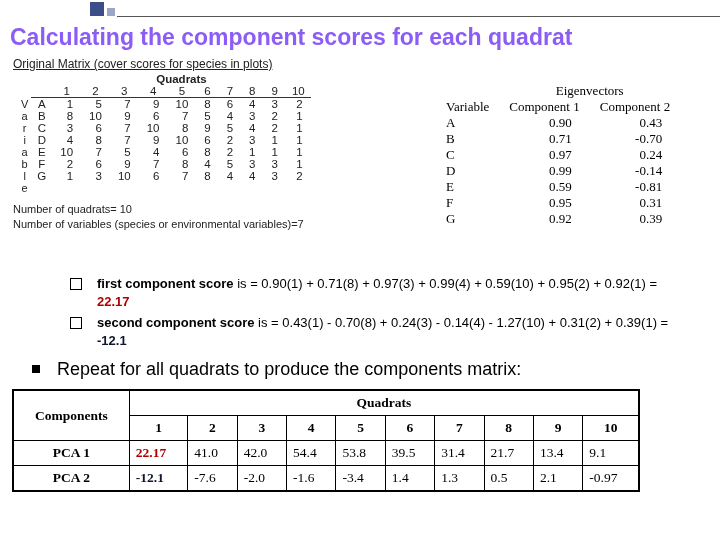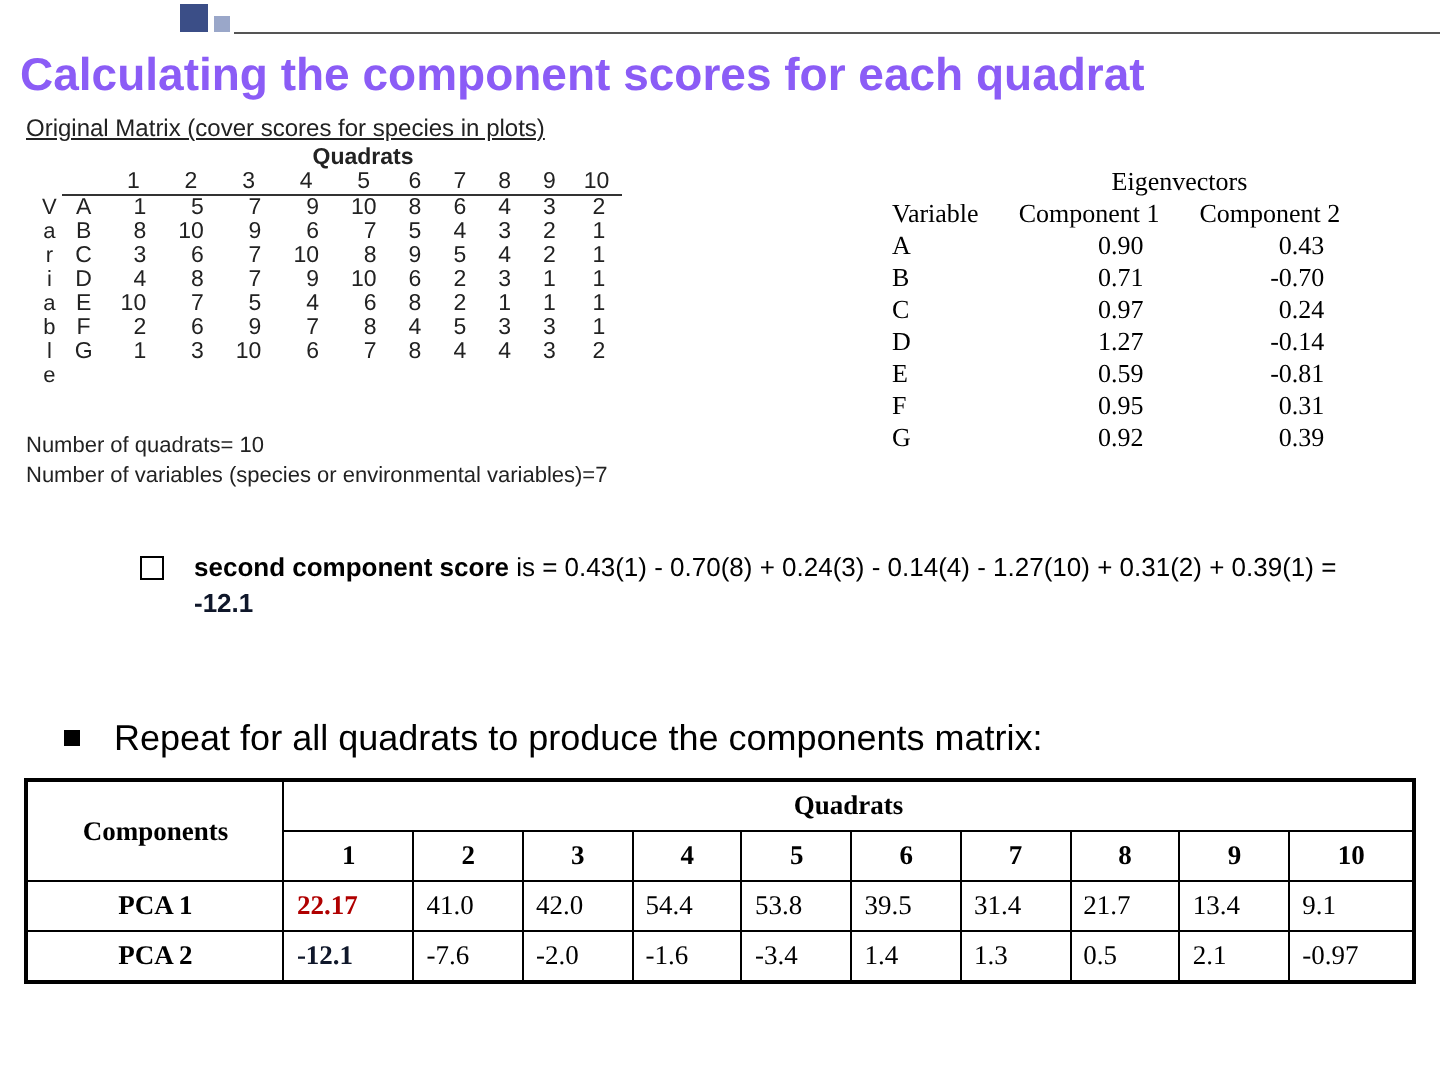--- a/index.html
+++ b/index.html
@@ -55,21 +55,21 @@
     color: #222;
   }
   .origfig td, .origfig th {
     padding: 0 8px;
     text-align: right;
     font-weight: normal;
   }
   .origfig .rowhead { text-align: center; padding: 0 6px; }
   .origfig .leftcol { text-align: center; padding-right: 3px; font-size:11px;}
   .origfig .bline { border-bottom: 1px solid #333; }
-  .origfig .footnotes { font-size: 11px; margin-top: 22px; line-height: 1.4; color:#222;}
+  .origfig .footnotes { font-size: 11px; margin-top: 8px; line-height: 1.4; color:#222;}
   .eigen {
     position: absolute;
     left: 436px; top: 2px;
     font-size: 13px;
     font-family: "Times New Roman", serif;
     margin-top: 24px;
   }
   .eigen table { border-collapse: collapse; }
   .eigen td, .eigen th {
     padding: 0 10px;
@@ -95,21 +95,21 @@
     left: 32px; top: 302px; width: 660px;
     font-size: 18px;
     font-family: Arial, sans-serif;
   }
   .repeatline .sqfill {
     display:inline-block; width:8px; height:8px; background:#000;
     margin-right: 12px; vertical-align: 2px;
   }
   .comptab {
     position: absolute;
-    left: 12px; top: 332px; width: 696px;
+    left: 12px; top: 332px; width: 628px;
     font-family: "Times New Roman", serif;
     font-size: 13.5px;
   }
   .comptab table {
     border-collapse: collapse;
     width: 100%;
     border: 2px solid #000;
   }
   .comptab td, .comptab th {
     border: 1px solid #000;
@@ -295,21 +295,21 @@
             <td class="r">0.71</td>
             <td class="r">-0.70</td>
           </tr>
           <tr>
             <td class="">C</td>
             <td class="r">0.97</td>
             <td class="r">0.24</td>
           </tr>
           <tr>
             <td class="">D</td>
-            <td class="r">1.27</td>
+            <td class="r">0.99</td>
             <td class="r">-0.14</td>
           </tr>
           <tr>
             <td class="">E</td>
             <td class="r">0.59</td>
             <td class="r">-0.81</td>
           </tr>
           <tr>
             <td class="">F</td>
             <td class="r">0.95</td>
@@ -318,20 +318,26 @@
           <tr>
             <td class="">G</td>
             <td class="r">0.92</td>
             <td class="r">0.39</td>
           </tr>
         </tbody>
     </table>
   </div>
 
   <div class="bullets">
+    <div class="row">
+      <span class="box"></span>
+      <span>
+        <b>first component score</b><span class="plain"> is = 0.90(1) + 0.71(8) + 0.97(3) + 0.99(4) + 0.59(10) + 0.95(2) + 0.92(1) = </span><span class="red">22.17</span>
+      </span>
+    </div>
     <div class="row">
       <span class="box"></span>
       <span>
         <b>second component score</b><span class="plain"> is = 0.43(1) - 0.70(8) + 0.24(3) - 0.14(4) - 1.27(10) + 0.31(2) + 0.39(1) = </span><span class="green">-12.1</span>
       </span>
     </div>
   </div>
 
   <div class="repeatline">
     <span class="sqfill"></span>

